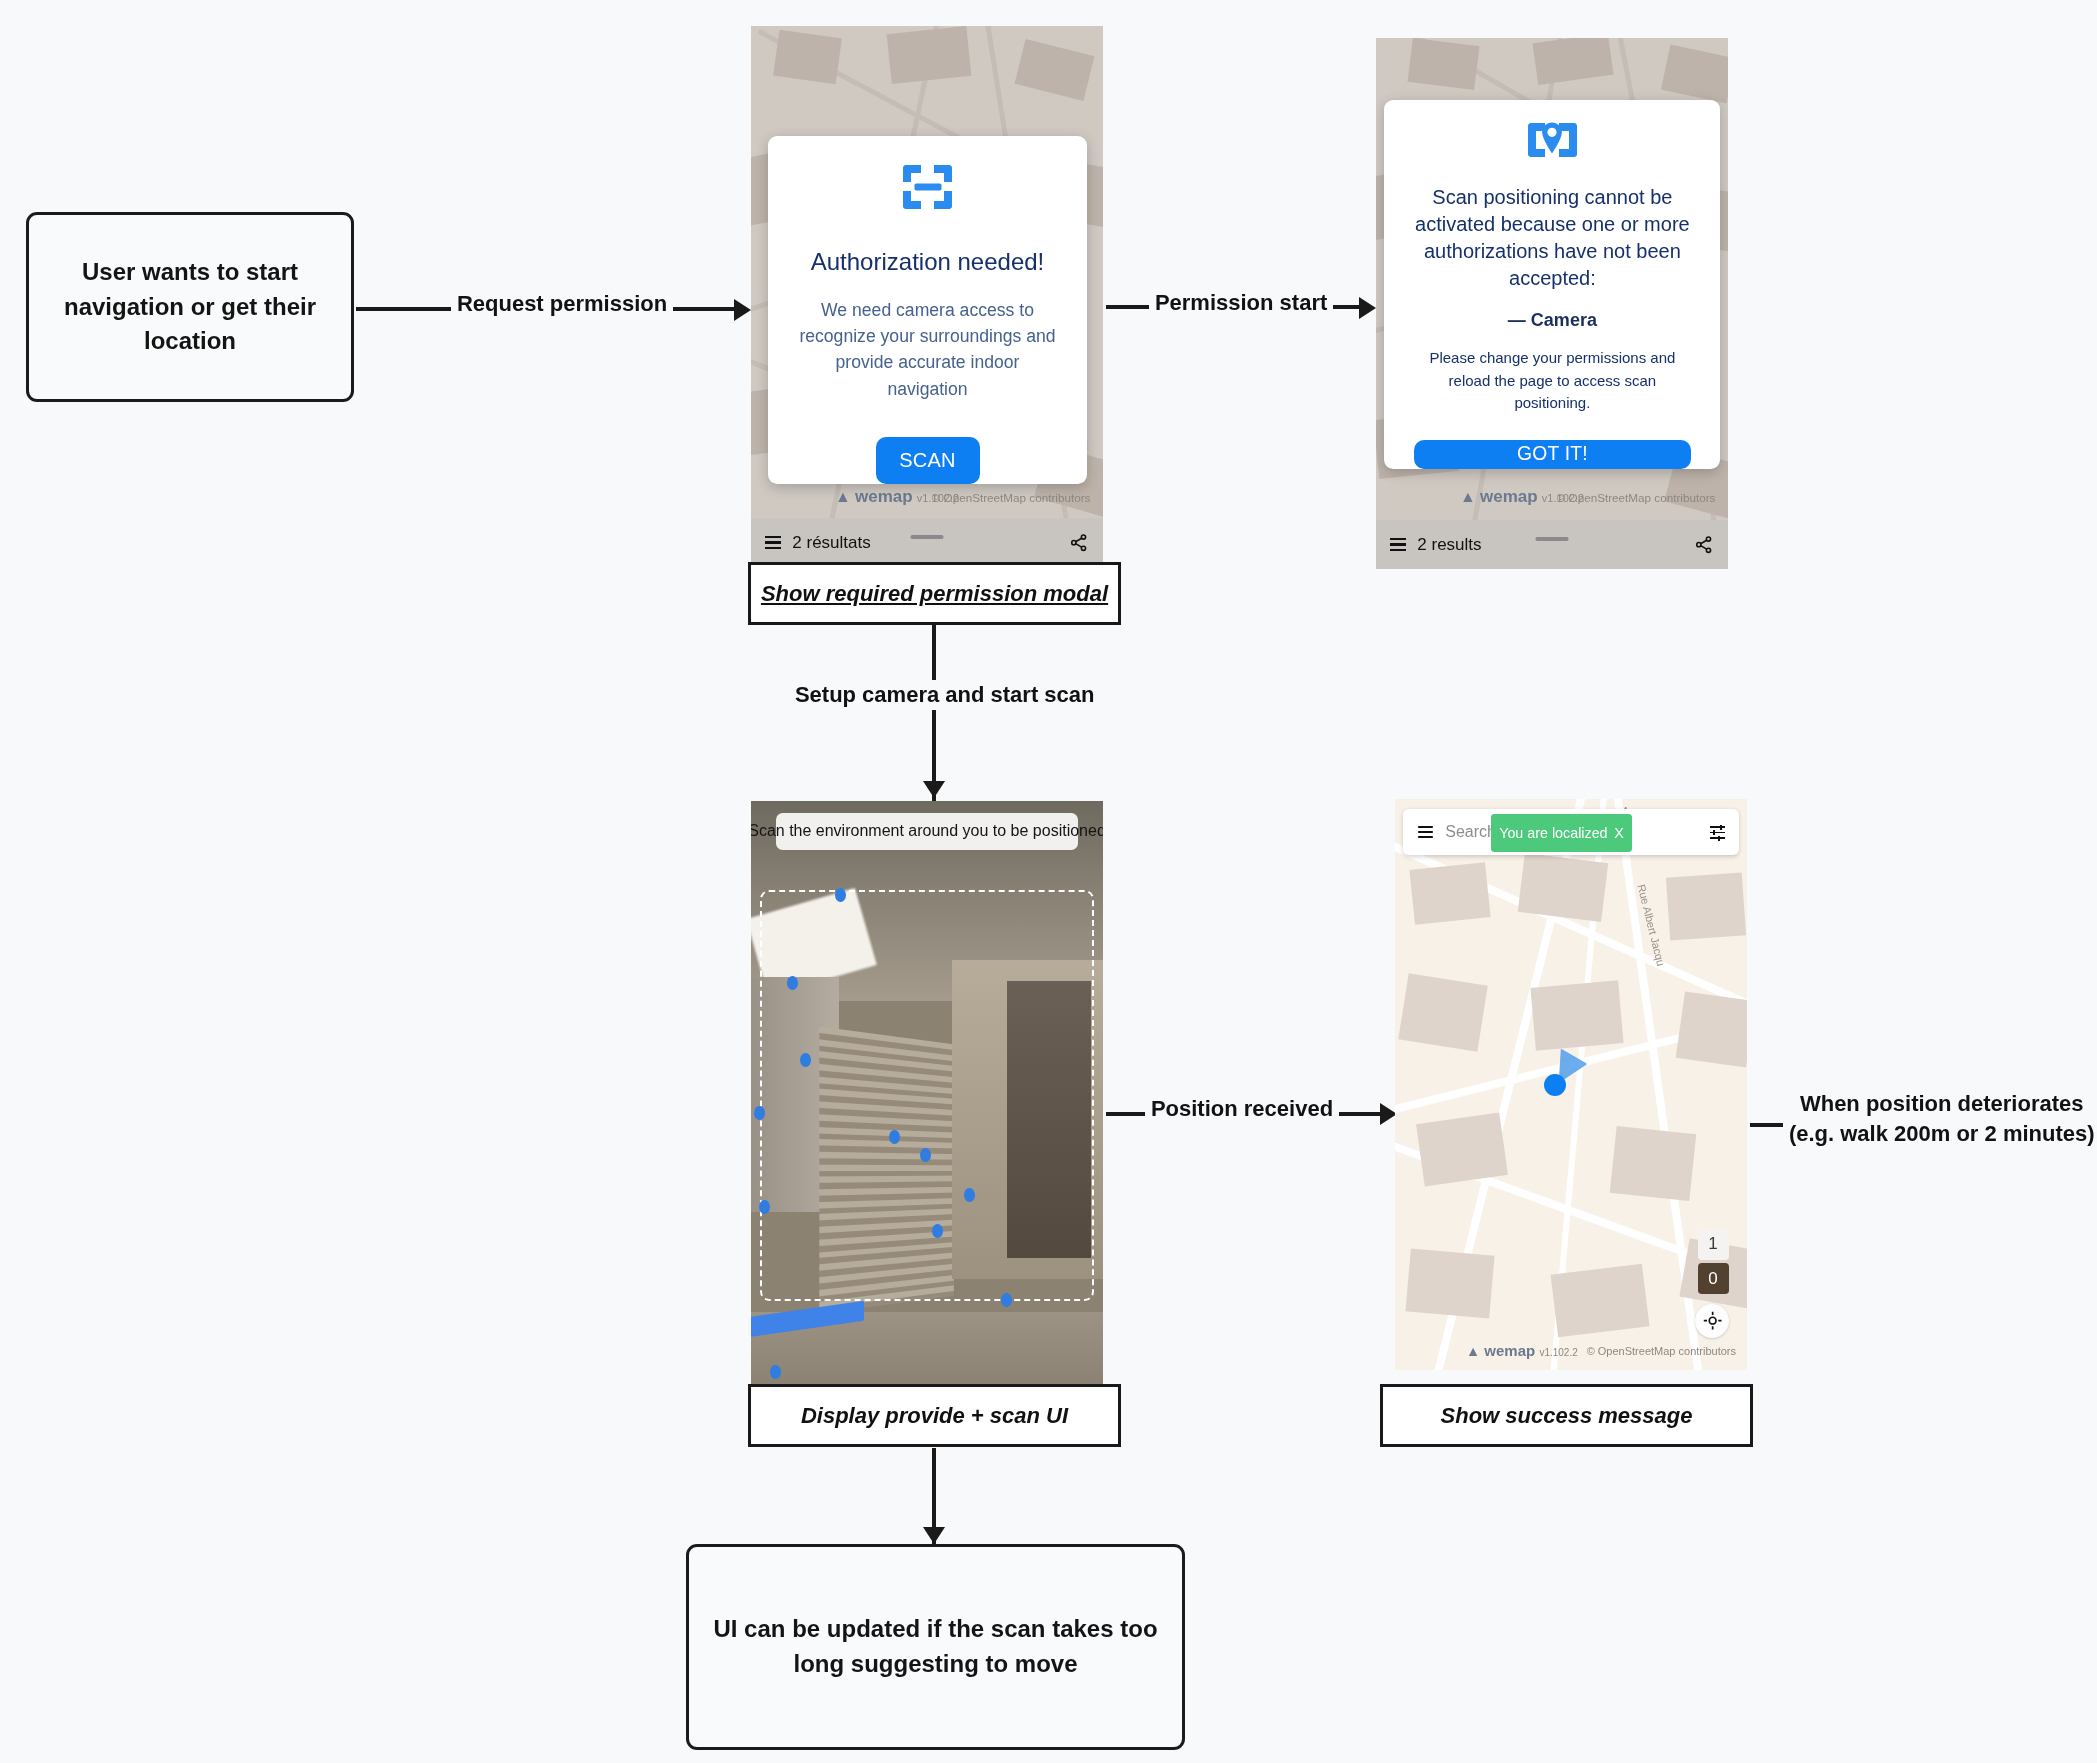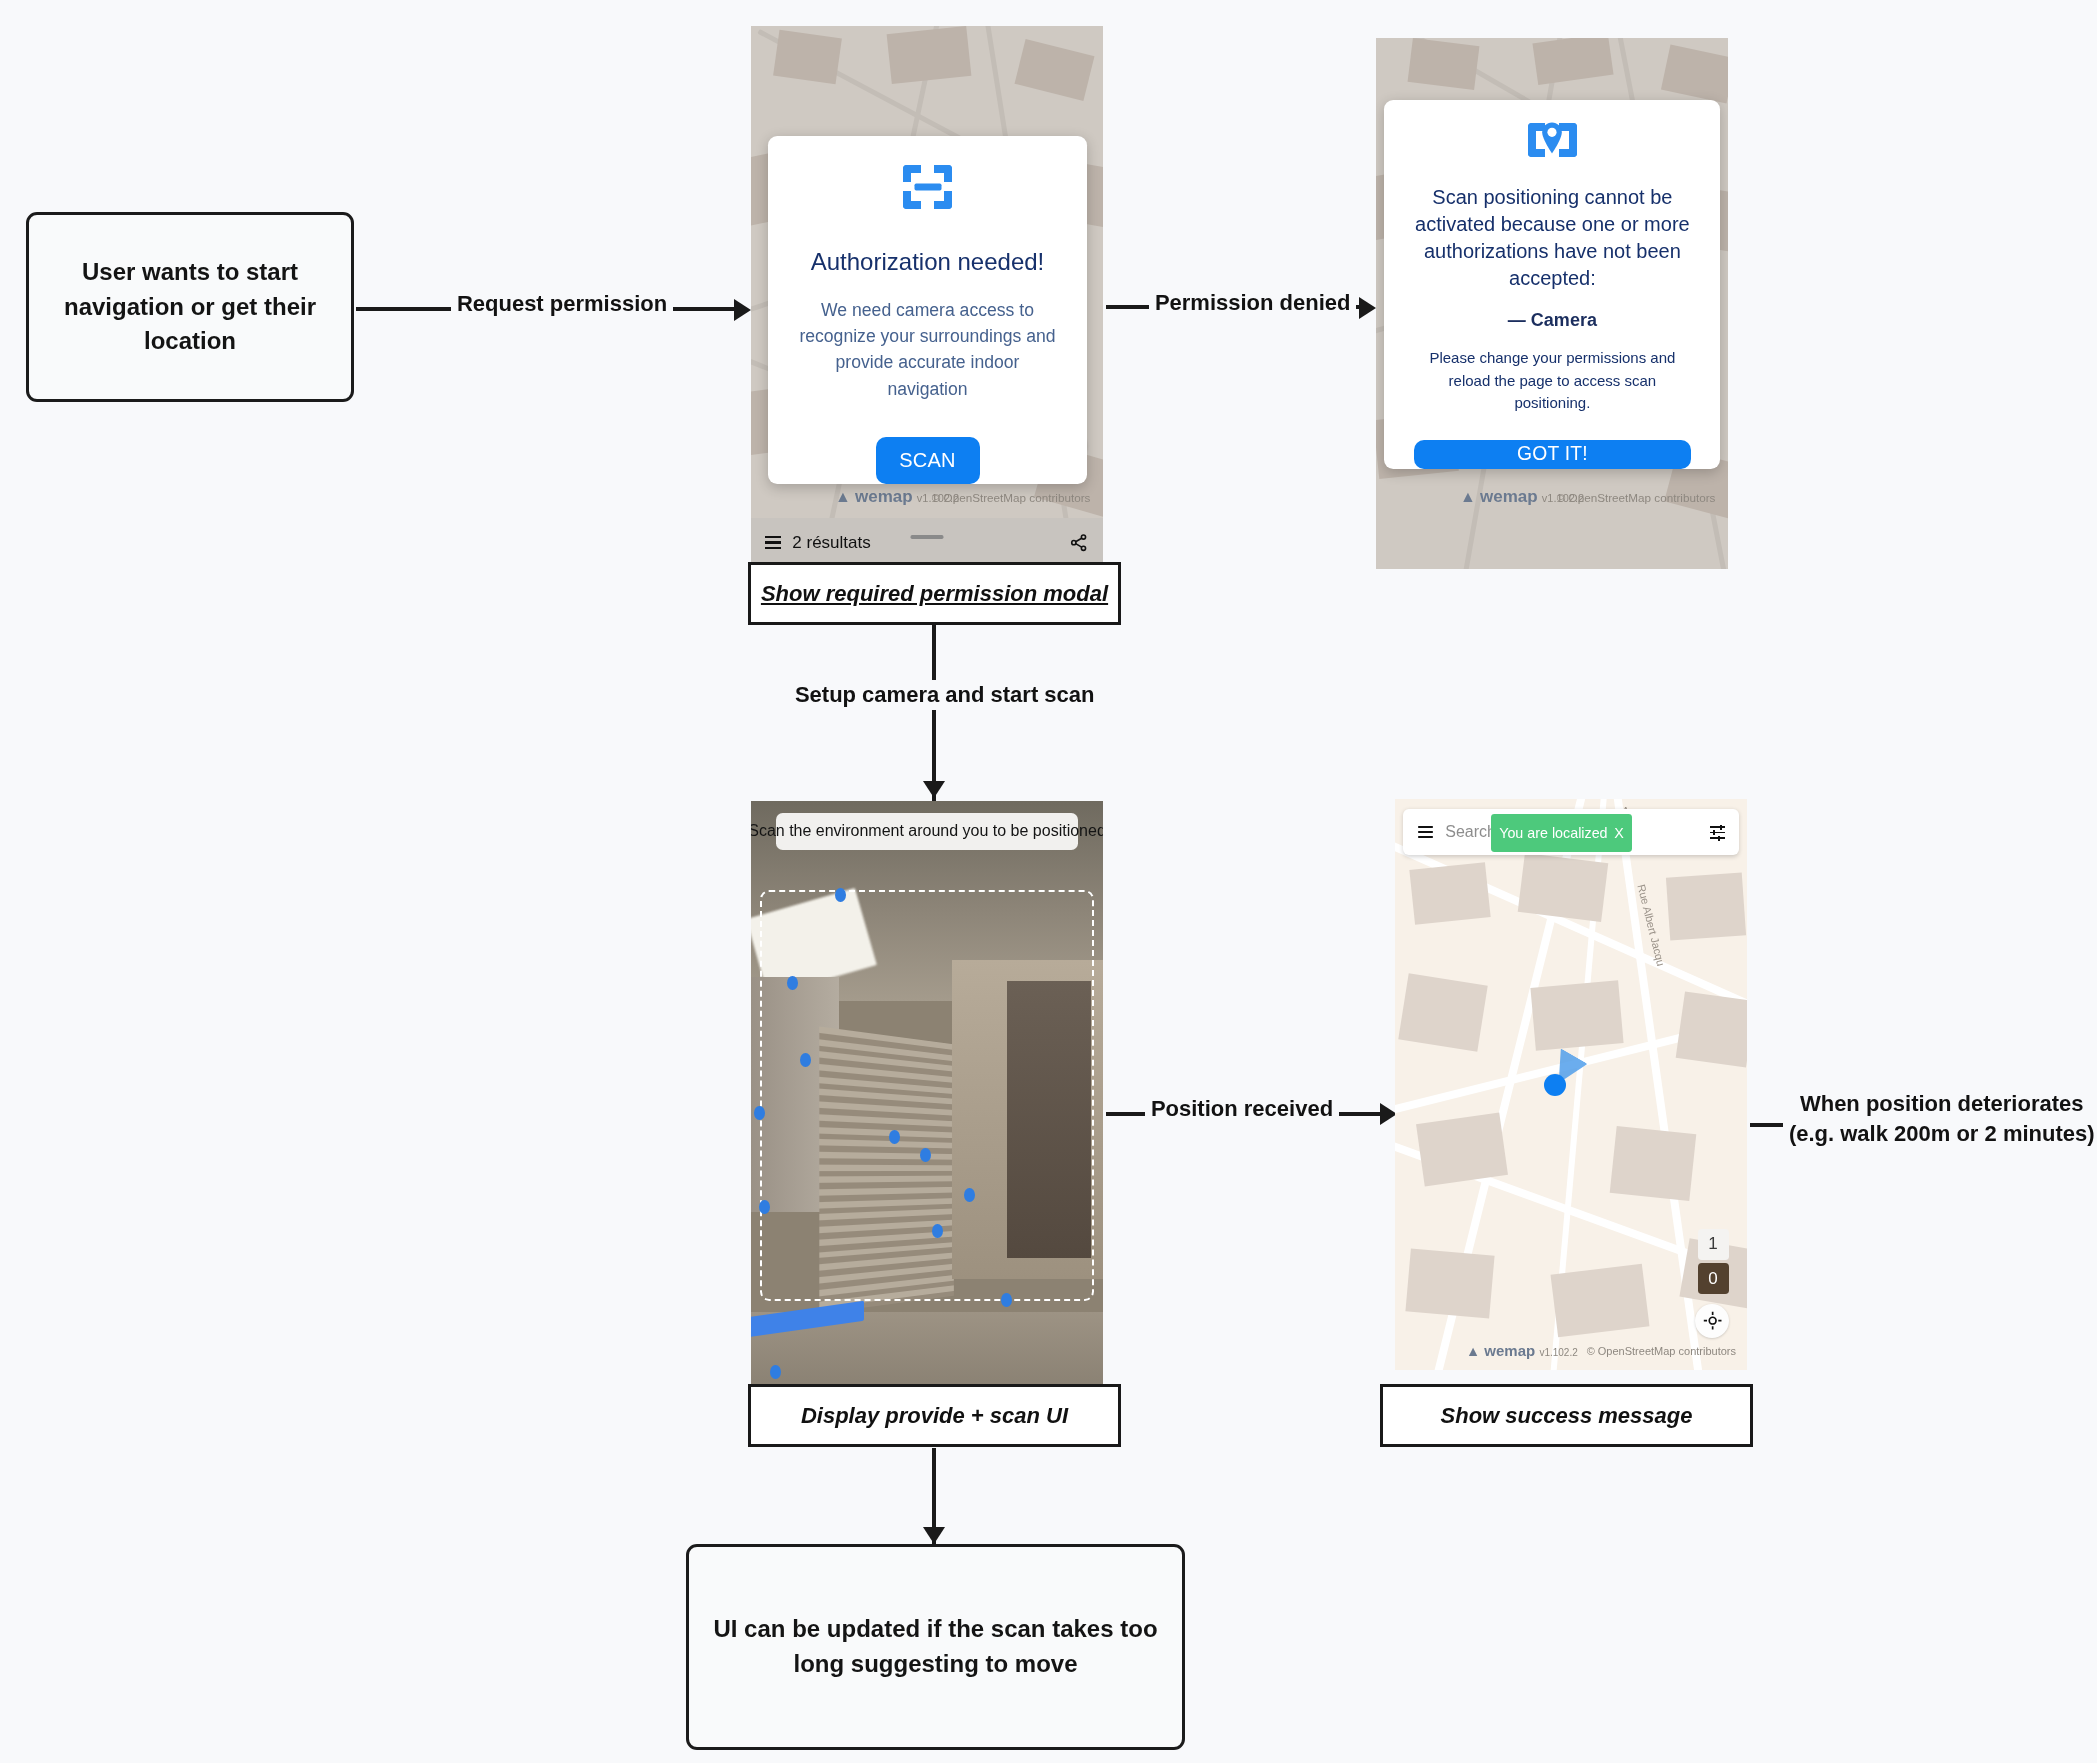--- a/index.html
+++ b/index.html
@@ -261,21 +261,21 @@
       </div>
     </div>
   </div>
 
   <div class="caption-box" style="left:748px; top:562px; width:373px; height:63px; font-size:22px;text-decoration:underline;">
     <span>Show required permission modal</span>
   </div>
 
   <div class="arrow-line arrow-h" style="left:1106px; top:305px; width:264px;"></div>
   <div class="arrow-head-r" style="left:1359px; top:297px;"></div>
-  <div class="arrow-label" style="left:1149px; top:288px; font-size:22px;">Permission denied</div>
+  <div class="arrow-label" style="left:1149px; top:288px; font-size:22px;">Permission start</div>
 
   <div class="phone" style="left:1376px; top:38px; width:352px; height:531px;">
     <div class="phone-inner">
       <div class="map-grey"></div>
       <div class="road" style="left:-17px; top:84px; width:419px; height:5px; transform:rotate(30deg);"></div>
       <div class="road" style="left:-17px; top:235px; width:419px; height:5px; transform:rotate(-16deg);"></div>
       <div class="road" style="left:134px; top:-25px; width:5px; height:587px; transform:rotate(10deg);"></div>
       <div class="road" style="left:294px; top:-25px; width:5px; height:587px; transform:rotate(-11deg);"></div>
       <div class="bldg" style="left:34px; top:4.2px; width:67px; height:44px; transform:rotate(7deg);"></div>
       <div class="bldg" style="left:159px; top:0px; width:76px; height:42px; transform:rotate(-8deg);"></div>
@@ -310,20 +310,35 @@
       </div>
       <div class="osm" style="right:12.6px; bottom:65px; font-size:11.7px;">© OpenStreetMap contributors</div>
 
       <div class="locate" style="right:16px; bottom:107px; width:33px; height:33px;">
         <svg width="18.5" height="18.5" viewBox="0 0 24 24" fill="none" stroke="#111" stroke-width="2.1">
           <circle cx="12" cy="12" r="4.2"></circle>
             <path d="M12 1v4M12 19v4M1 12h4M19 12h4"></path>
         </svg>
       </div>
 
+      <div class="sheet" style="height:49px; padding:0 14.3px;">
+        <div class="listicon" style="width:16px; height:12.6px; margin-right:11px;">
+          <span style="height:2.1px;"></span>
+            <span style="height:2.1px;"></span>
+            <span style="height:2.1px;"></span>
+        </div>
+        <span style="font-size:17px; color:#111;">2 results</span>
+        <i class="grab" style="top:17px; width:33px; height:3.8px;"></i>
+        <svg style="position:absolute; right:14.3px;" width="19.3" height="19.3" viewBox="0 0 24 24" fill="none" stroke="#111" stroke-width="2">
+          <circle cx="18" cy="5" r="2.6"></circle>
+            <circle cx="6" cy="12" r="2.6"></circle>
+            <circle cx="18" cy="19" r="2.6"></circle>
+          <path d="M8.3 10.8l7.4-4.3M8.3 13.2l7.4 4.3"></path>
+        </svg>
+      </div>
     </div>
   </div>
 
 
   <div class="arrow-line arrow-v" style="left:932px; top:625px; width:4.2px; height:176px;"></div>
   <div class="arrow-head-d" style="left:923px; top:781px;"></div>
   <div class="arrow-label" style="left:789px; top:680px; font-size:22px;">Setup camera and start scan</div>
 
   <div class="phone" style="left:751px; top:801px; width:352px; height:587px;">
     <div class="cam">

